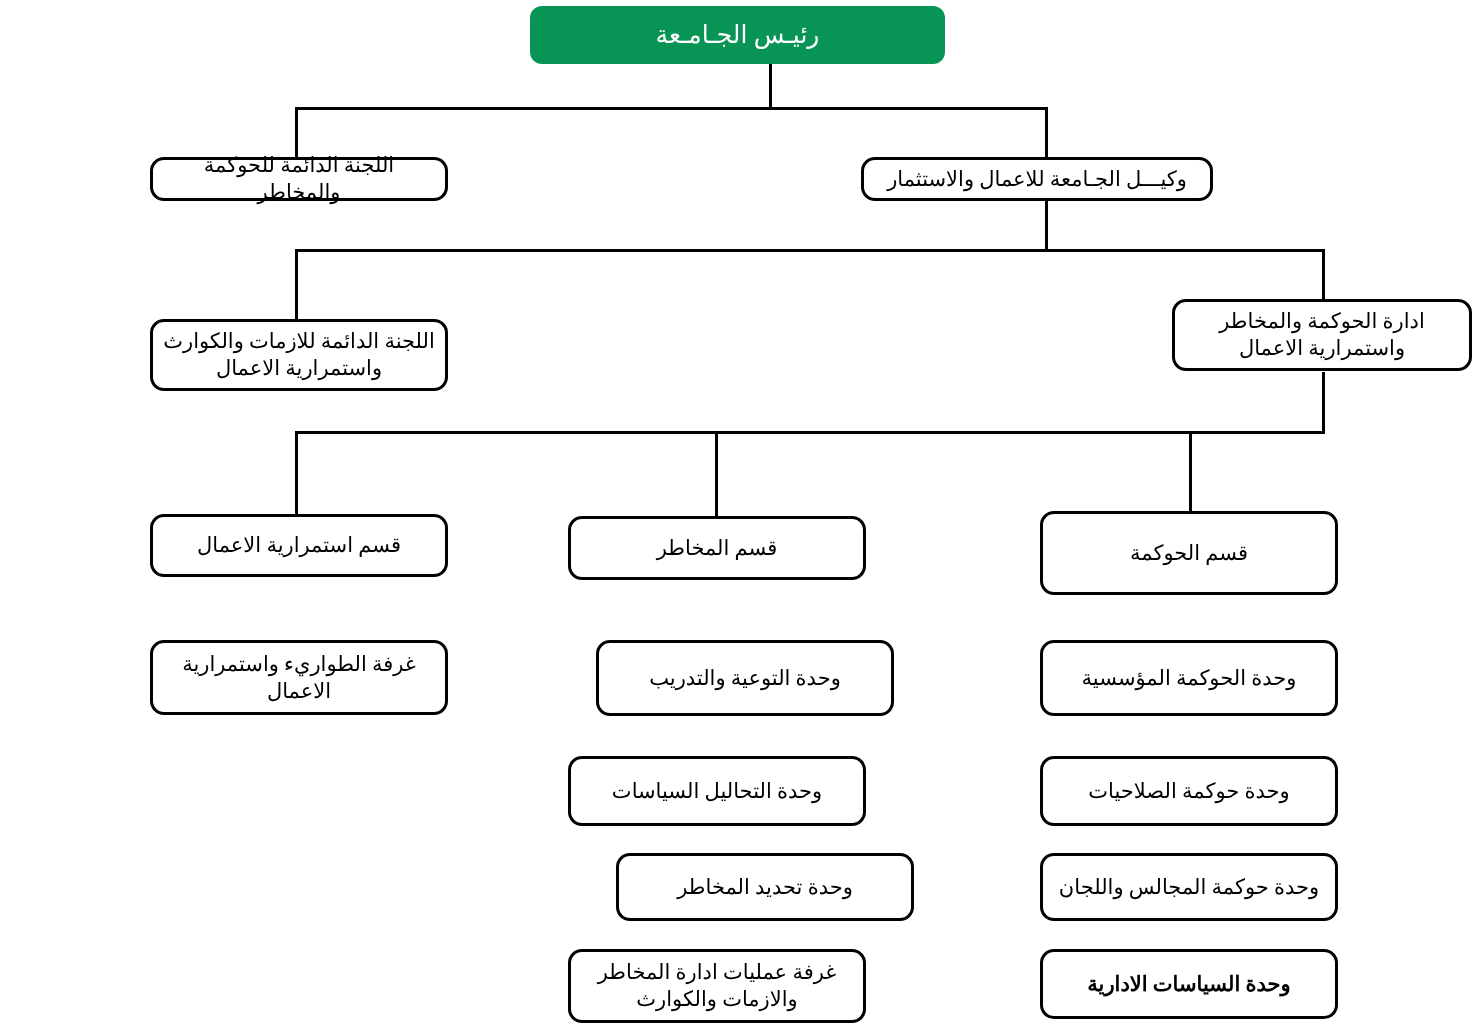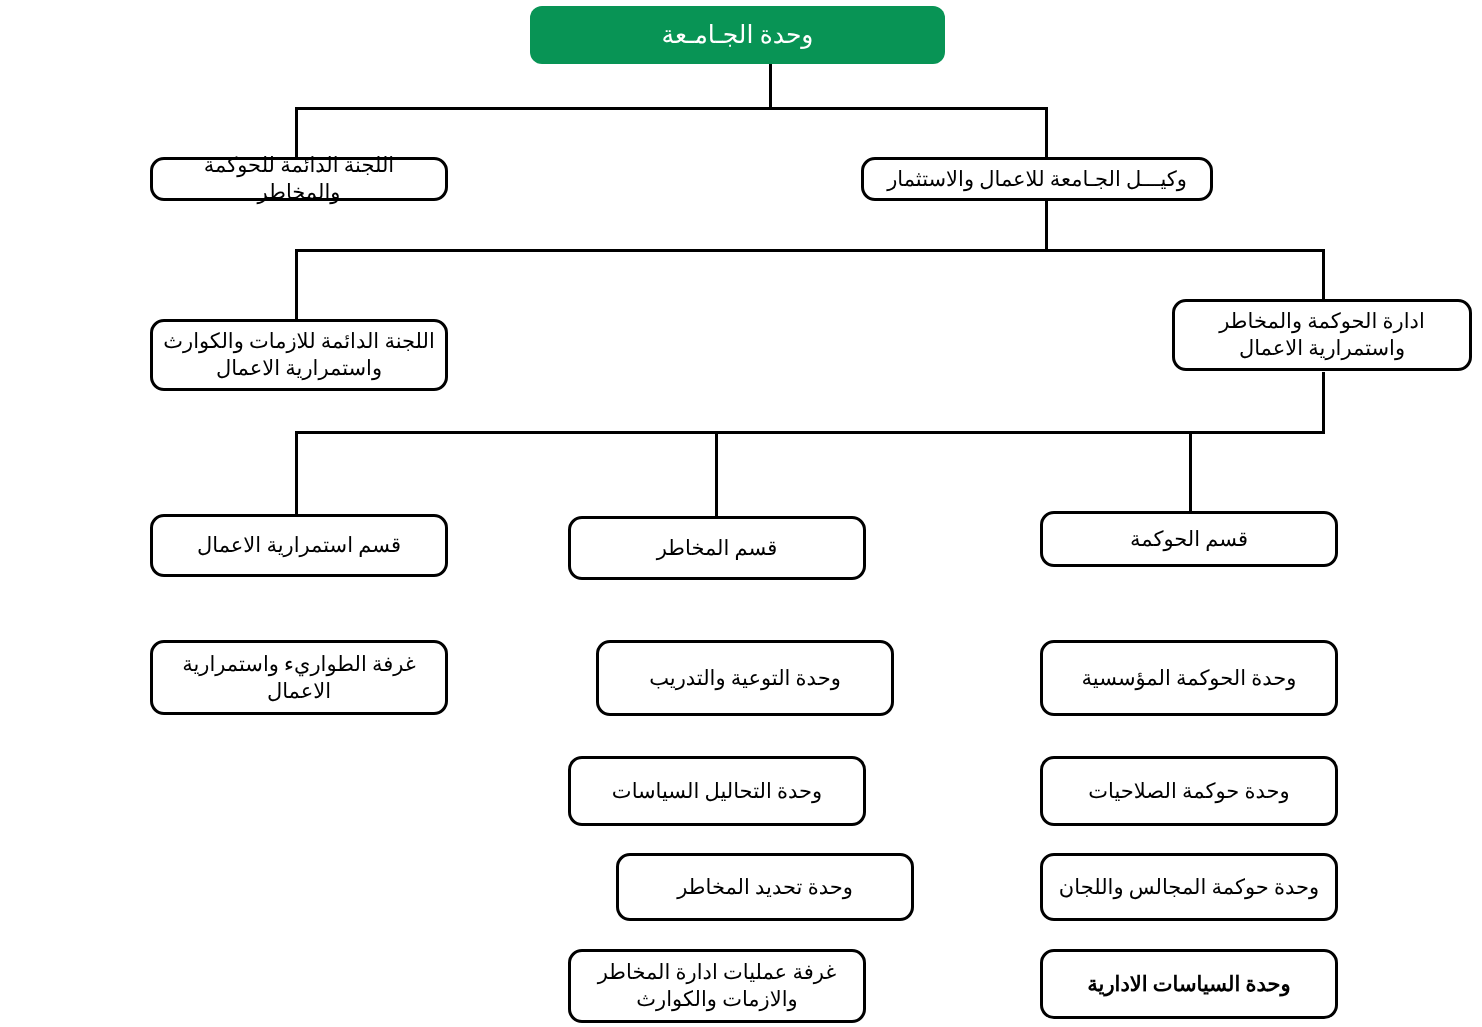--- a/index.html
+++ b/index.html
@@ -74,35 +74,35 @@
   <div class="connector v-line" style="left:1322px; top:372px; height:62px;"></div>
 
   <div class="connector h-line" style="left:295px; top:431px; width:1030px;"></div>
 
   <div class="connector v-line" style="left:295px; top:431px; height:84px;"></div>
 
   <div class="connector v-line" style="left:715px; top:431px; height:86px;"></div>
 
   <div class="connector v-line" style="left:1189px; top:431px; height:81px;"></div>
 
-  <div class="node root" style="left:530px; top:6px; width:415px; height:58px;">وحدة الجـامـعة</div>
+  <div class="node root" style="left:530px; top:6px; width:415px; height:58px;">رئيـس الجـامـعة</div>
 
   <div class="node" style="left:150px; top:157px; width:298px; height:44px;">اللجنة الدائمة للحوكمة والمخاطر</div>
 
   <div class="node" style="left:861px; top:157px; width:352px; height:44px;">وكيـــل الجـامعة للاعمال والاستثمار</div>
 
   <div class="node" style="left:150px; top:319px; width:298px; height:72px;">اللجنة الدائمة للازمات والكوارث واستمرارية الاعمال</div>
 
   <div class="node" style="left:1172px; top:299px; width:300px; height:72px;">ادارة الحوكمة والمخاطر واستمرارية الاعمال</div>
 
   <div class="node" style="left:150px; top:514px; width:298px; height:63px;">قسم استمرارية الاعمال</div>
 
   <div class="node" style="left:568px; top:516px; width:298px; height:64px;">قسم المخاطر</div>
 
-  <div class="node" style="left:1040px; top:511px; width:298px; height:56px;">قسم الحوكمة</div>
+  <div class="node" style="left:1040px; top:511px; width:298px; height:84px;">قسم الحوكمة</div>
 
   <div class="node" style="left:150px; top:640px; width:298px; height:75px;">غرفة الطواريء واستمرارية الاعمال</div>
 
   <div class="node" style="left:596px; top:640px; width:298px; height:76px;text-align:right;">وحدة التوعية والتدريب</div>
   <div class="node" style="left:568px; top:756px; width:298px; height:70px;">وحدة التحاليل السياسات</div>
   <div class="node" style="left:568px; top:853px; width:298px; height:68px;margin-left:48px;">وحدة تحديد المخاطر</div>
   <div class="node" style="left:568px; top:949px; width:298px; height:74px;">غرفة عمليات ادارة المخاطر والازمات والكوارث</div>
 
   <div class="node" style="left:1040px; top:640px; width:298px; height:76px;">وحدة الحوكمة المؤسسية</div>
   <div class="node" style="left:1040px; top:756px; width:298px; height:70px;">وحدة حوكمة الصلاحيات</div>

